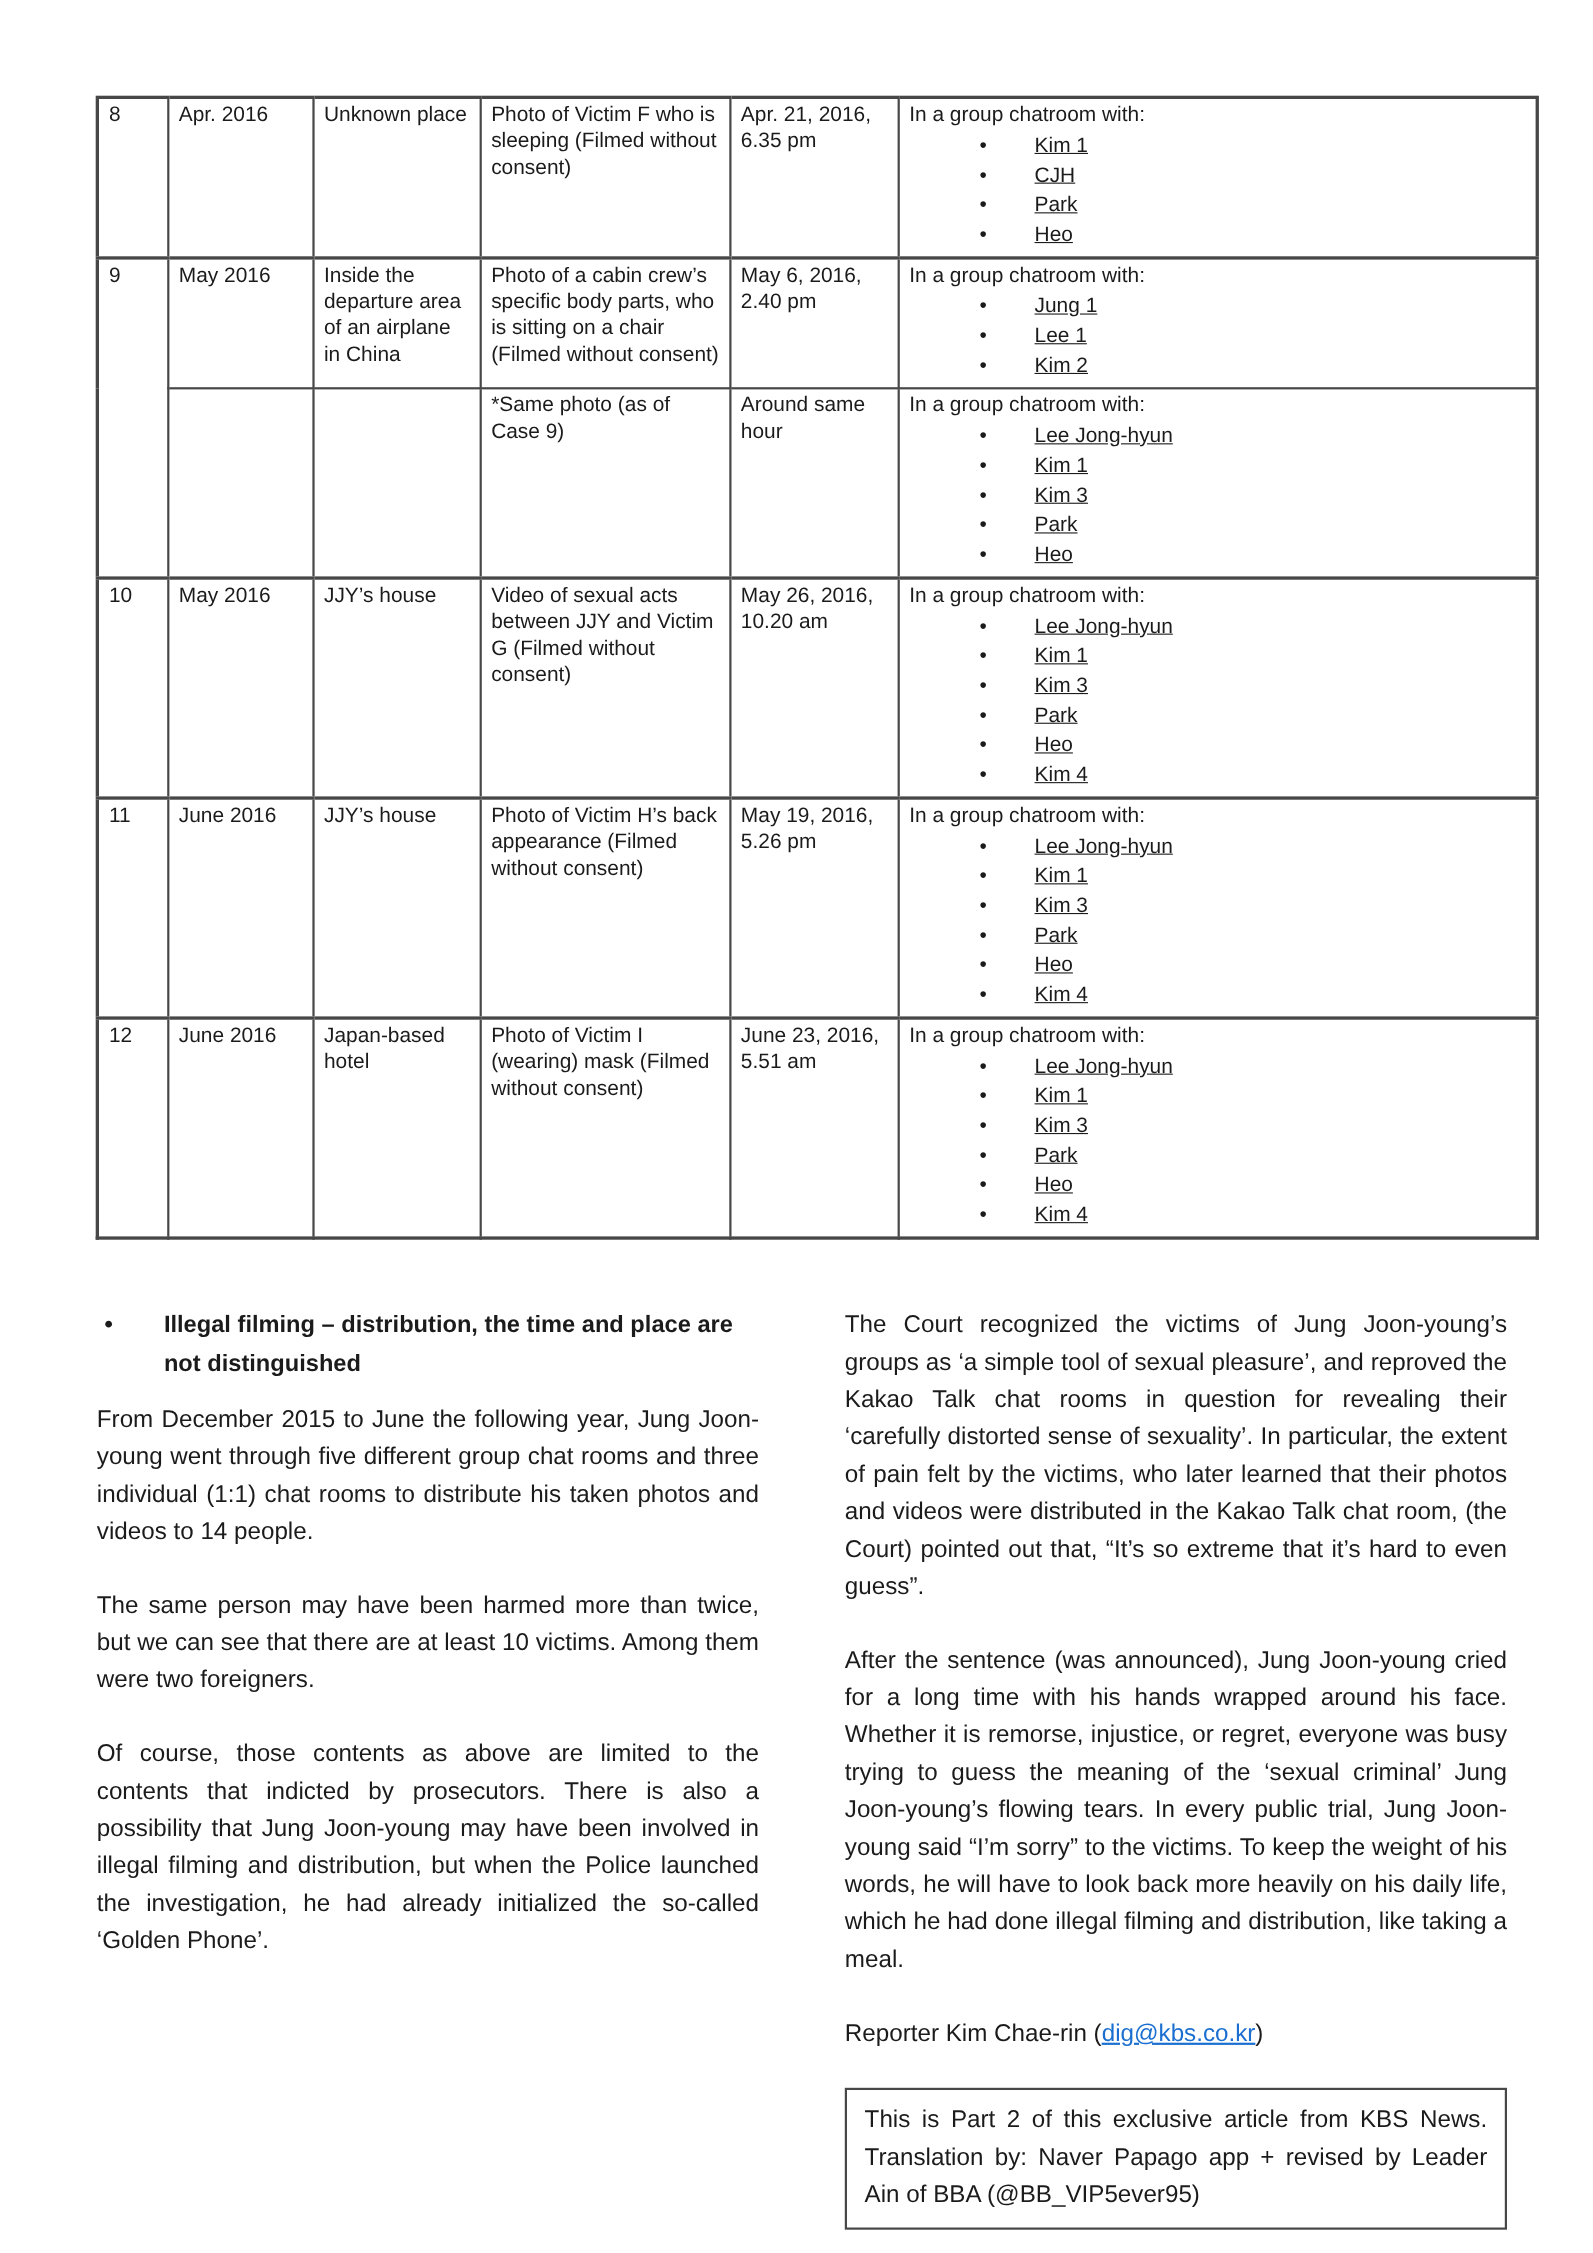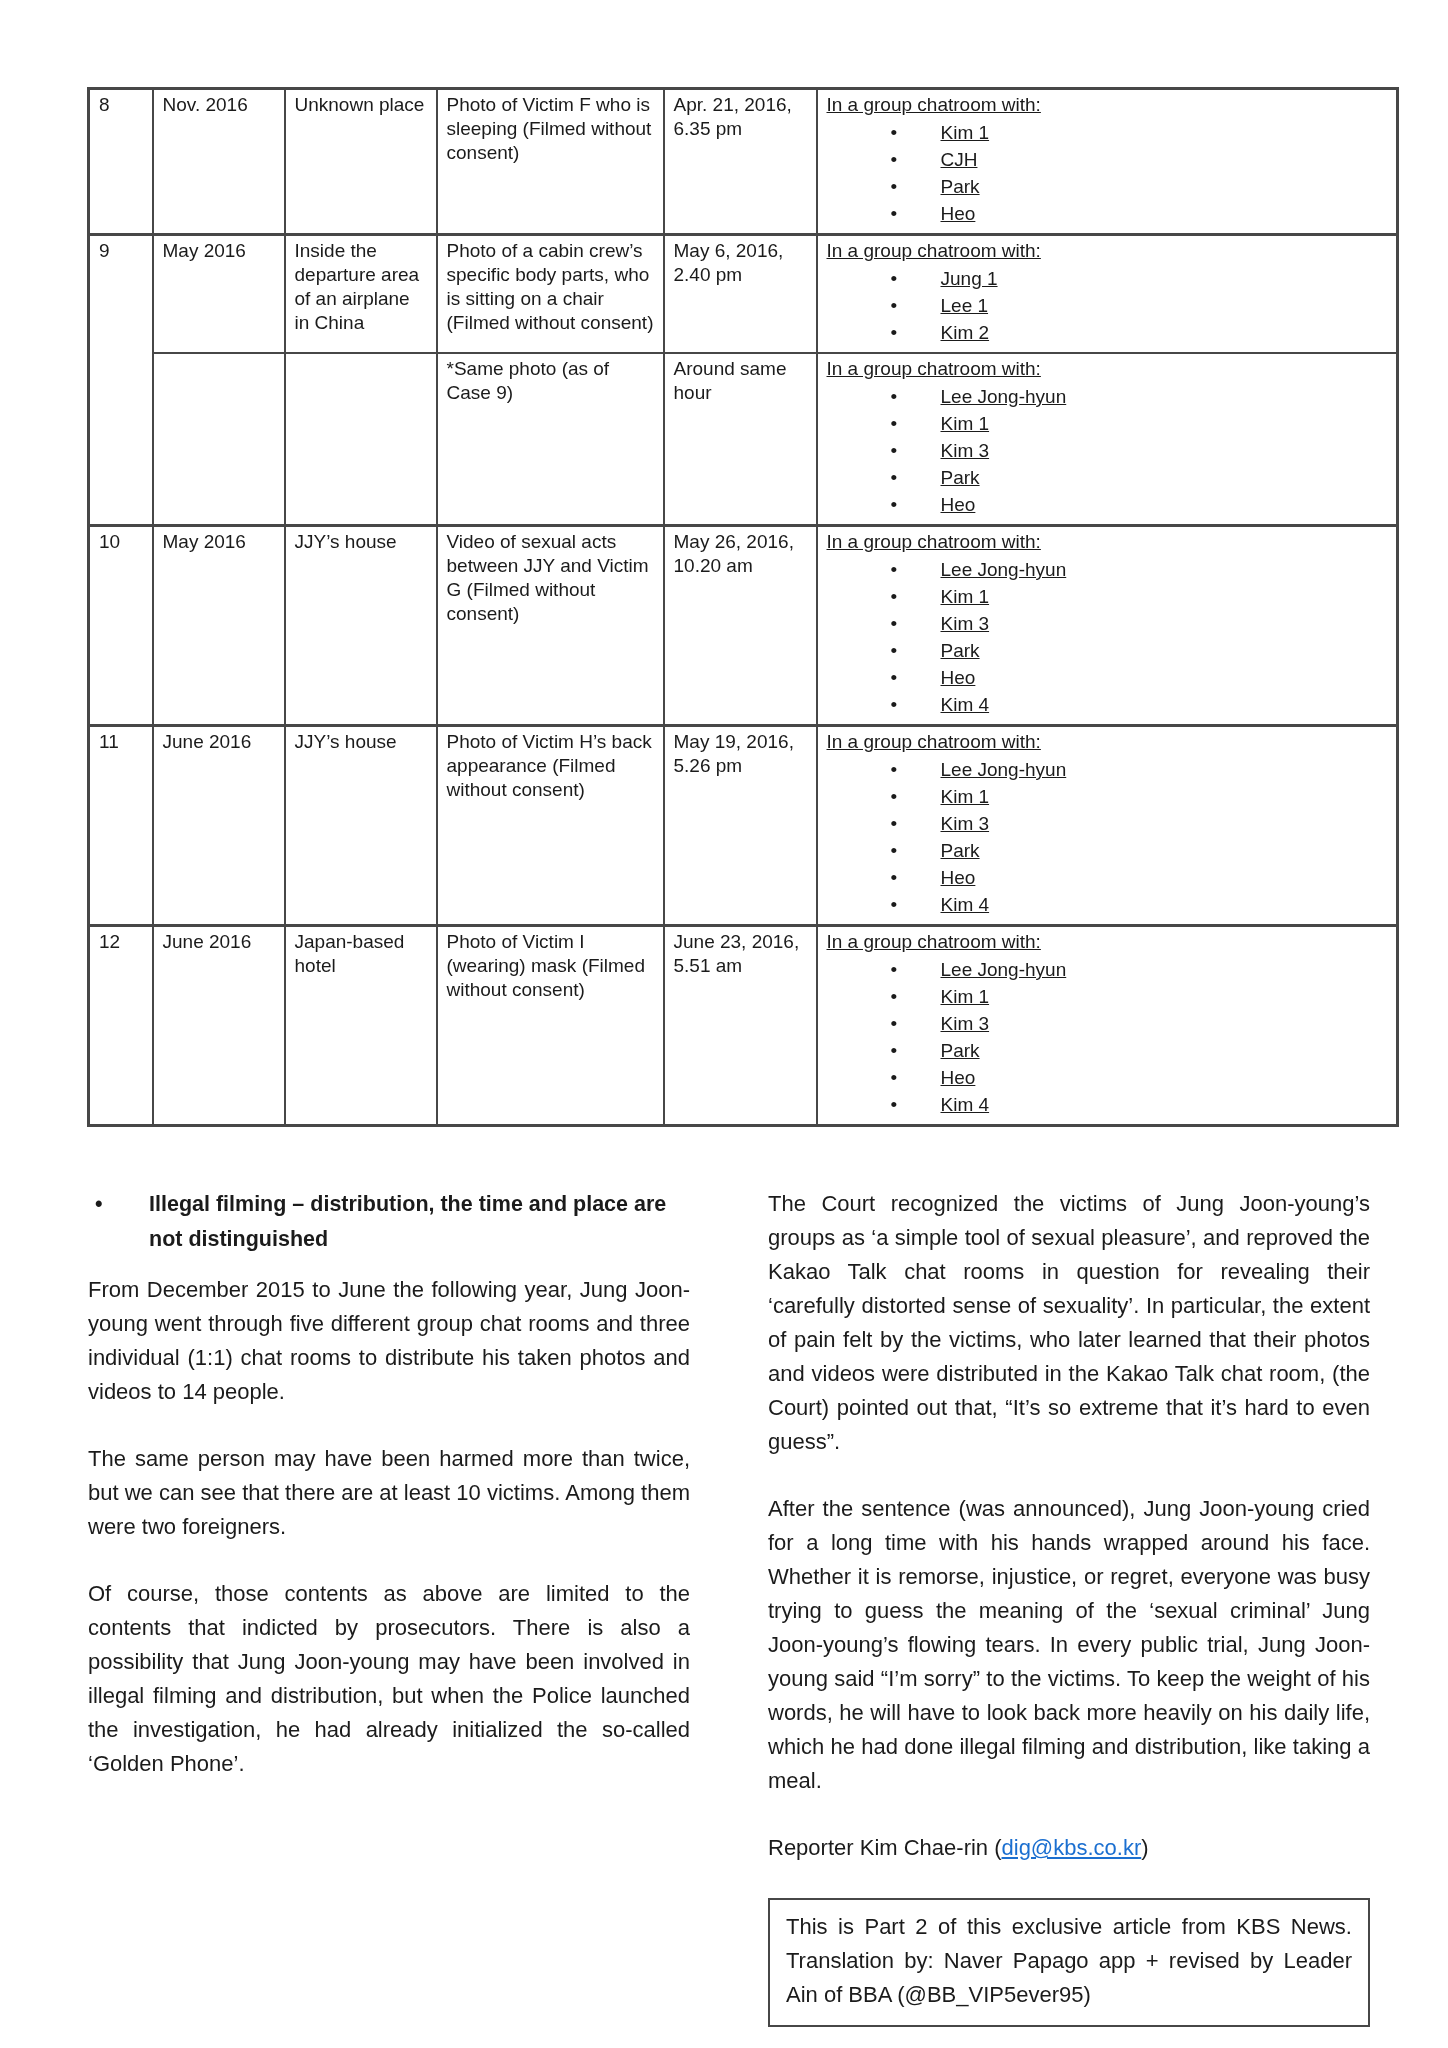--- a/index.html
+++ b/index.html
@@ -25,21 +25,21 @@
   table.case-table td {
     border: 2px solid #474747;
     vertical-align: top;
     padding: 3px 8px 6px 9px;
     font-size: 19px;
     line-height: 24px;
     overflow: hidden;
   }
   tr.mainrow > td { border-top-width: 3px; }
   td.c-num  { padding-left: 13px; }
-  .c-chat .chat-header { margin-bottom: 1px; text-decoration: underline; }
+  .c-chat .chat-header { margin-bottom: 1px; }
   .c-chat ul { list-style: none; margin: 2px 0 0 0; padding: 0; text-decoration: underline; }
   .c-chat li { padding-left: 64px; line-height: 27px; }
   .c-chat .blt { display: inline-block; width: 50px; }
 
   
   .columns {
     display: flex;
     margin: 60px 0 0 88px;
     width: 1282px;
     gap: 78px;
@@ -81,21 +81,21 @@
         <col style="width:132px">
         <col style="width:152px">
       <col style="width:227px">
         <col style="width:153px">
         <col style="width:581px">
     </colgroup>
     <tbody>
 
       <tr class="mainrow">
         <td class="c-num">8</td>
-        <td class="c-date">Nov. 2016</td>
+        <td class="c-date">Apr. 2016</td>
         <td class="c-place">Unknown place</td>
         <td class="c-desc">Photo of Victim F who is sleeping (Filmed without consent)</td>
         <td class="c-when">Apr. 21, 2016, 6.35 pm</td>
         <td class="c-chat">
           <div class="chat-header">In a group chatroom with:</div>
           <ul>
             <li><span class="blt">•</span><span>Kim 1</span></li>
             <li><span class="blt">•</span><span>CJH</span></li>
             <li><span class="blt">•</span><span>Park</span></li>
             <li><span class="blt">•</span><span>Heo</span></li>

